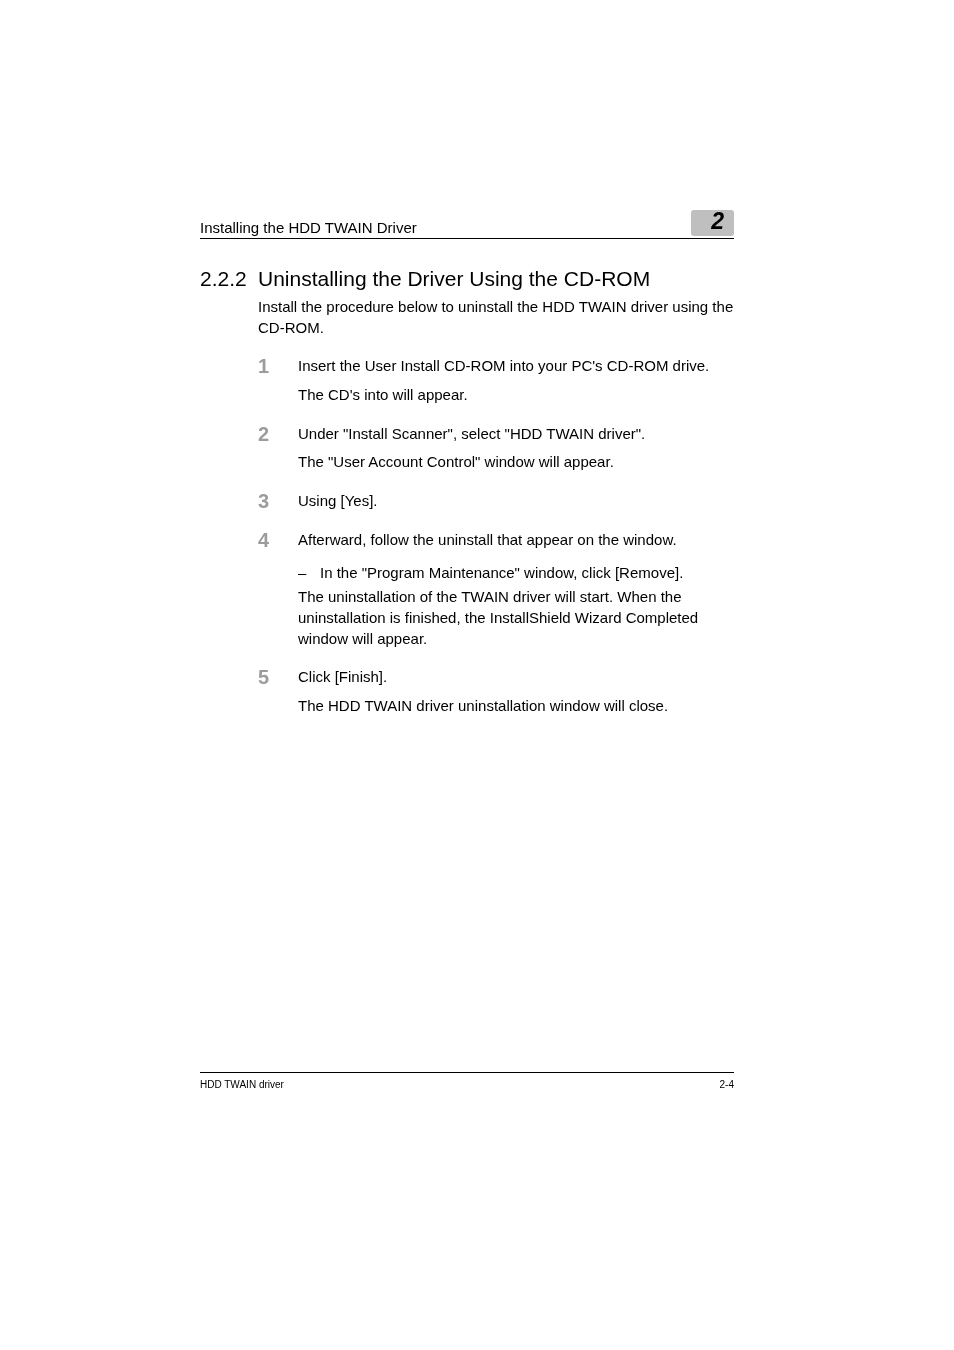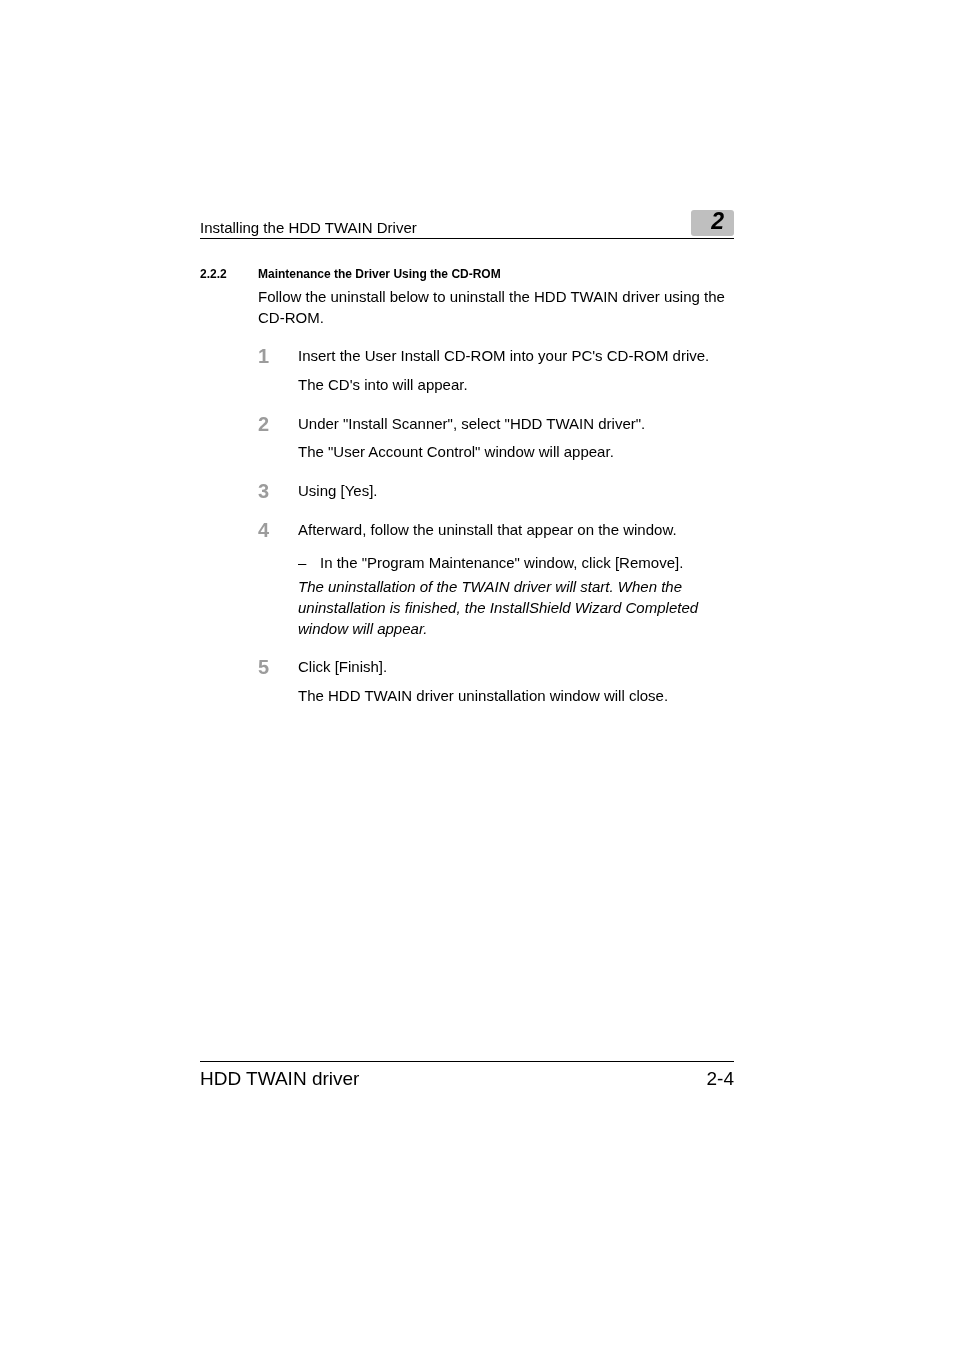--- a/index.html
+++ b/index.html
@@ -37,22 +37,22 @@
     color: #000;
   }
   hr.header-rule {
     border: none;
     border-top: 1px solid #000;
     margin: 2px 0 0 0;
   }
   .section-row {
     display: flex;
     margin-top: 28px;
-    font-size: 12px;
-    font-weight: bold;
+    font-size: 21px;
+    font-weight: normal;
   }
   .section-num {
     width: 58px;
     flex: none;
   }
   .body-block {
     margin-left: 58px;
     font-size: 15px;
     line-height: 1.38;
   }
@@ -95,41 +95,41 @@
     bottom: 260px;
   }
   hr.footer-rule {
     border: none;
     border-top: 1px solid #000;
     margin: 0 0 6px 0;
   }
   .footer-row {
     display: flex;
     justify-content: space-between;
-    font-size: 19px;
+    font-size: 10px;
   }
 </style>
 </head>
 <body>
 
 <div class="page">
 
   <div class="header-row">
     <span class="header-title">Installing the HDD TWAIN Driver</span>
     <span class="chapter-bubble">2</span>
   </div>
   <hr class="header-rule">
 
   <div class="section-row">
     <span class="section-num">2.2.2</span>
-    <span>Maintenance the Driver Using the CD-ROM</span>
+    <span>Uninstalling the Driver Using the CD-ROM</span>
   </div>
 
   <div class="body-block">
-    <div class="para">Follow the uninstall below to uninstall the HDD TWAIN driver using the CD-ROM.</div>
+    <div class="para">Install the procedure below to uninstall the HDD TWAIN driver using the CD-ROM.</div>
 
     <div class="step">
       <div class="step-num">1</div>
       <div class="step-body">
         <div>Insert the User Install CD-ROM into your PC's CD-ROM drive.</div>
         <div class="sub">The CD's into will appear.</div>
       </div>
     </div>
 
     <div class="step">
@@ -148,21 +148,21 @@
     </div>
 
     <div class="step">
       <div class="step-num">4</div>
       <div class="step-body">
         <div>Afterward, follow the uninstall that appear on the window.</div>
         <div class="sub bullet-row" style="margin-top:12px;">
           <span class="bullet-dash">–</span>
           <span>In the "Program Maintenance" window, click [Remove].</span>
         </div>
-        <div class="sub" style="margin-top:4px;font-style:italic;">The uninstallation of the TWAIN driver will start. When the uninstallation is finished, the InstallShield Wizard Completed window will appear.</div>
+        <div class="sub" style="margin-top:4px;">The uninstallation of the TWAIN driver will start. When the uninstallation is finished, the InstallShield Wizard Completed window will appear.</div>
       </div>
     </div>
 
     <div class="step">
       <div class="step-num">5</div>
       <div class="step-body">
         <div>Click [Finish].</div>
         <div class="sub">The HDD TWAIN driver uninstallation window will close.</div>
       </div>
     </div>

